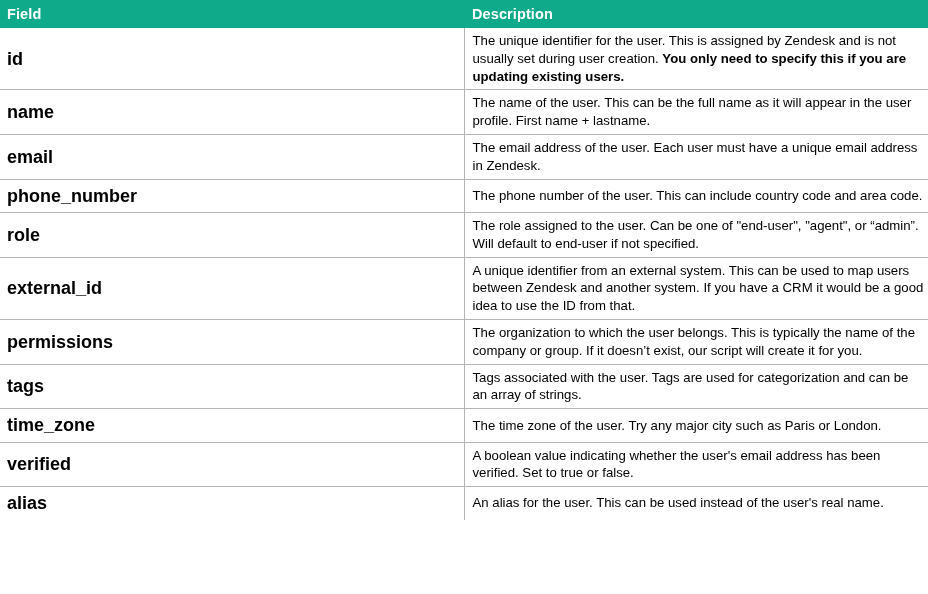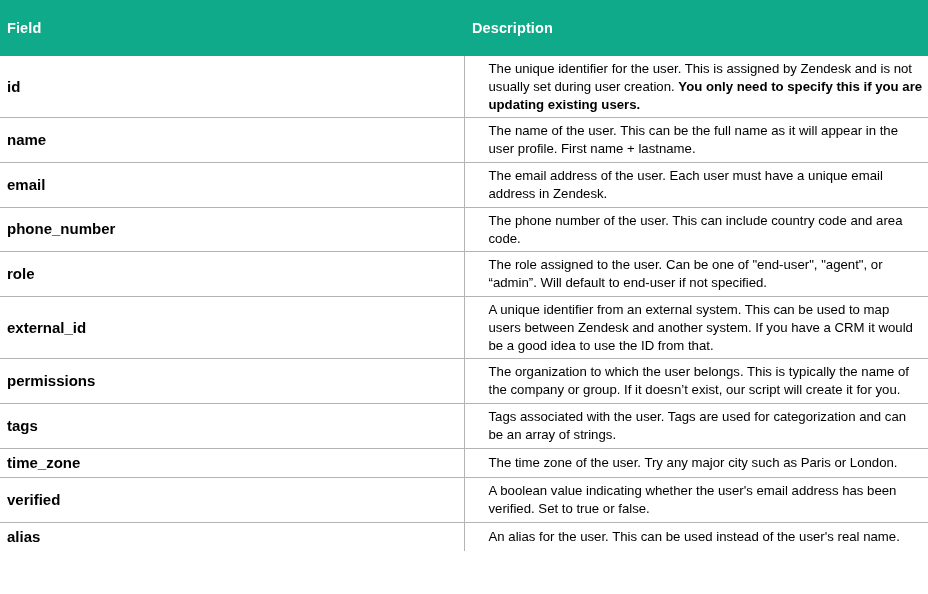--- a/index.html
+++ b/index.html
@@ -23,21 +23,21 @@
   }
 
   
   #fields-table thead th {
     background: #0faa8a;
     color: #ffffff;
     font-size: 14.5px;
     font-weight: bold;
     text-align: left;
     vertical-align: middle;
-    height: 56px;
+    height: 28px;
     padding: 0 0 0 7px;
     border: none;
     letter-spacing: 0.1px;
   }
   #fields-table thead th.th-desc {
     padding-left: 8px;
     margin-top: 6px;
   }
 
   
@@ -45,27 +45,27 @@
     border-bottom: 1px solid #b4b4b4;
     border-right: 1px solid #b4b4b4;
     vertical-align: middle;
     font-size: 13.2px;
     line-height: 1.35;
     padding: 4px 6px 4px 7px;
     background: #ffffff;
   }
   #fields-table tbody td.cell-field {
     font-weight: bold;
-    font-size: 15px;
+    font-size: 18px;
     white-space: nowrap;
     width: 161px;
   }
   #fields-table tbody td.cell-desc {
     border-right: none;
-    padding-left: 24px;
+    padding-left: 8px;
     padding-right: 4px;
   }
   #fields-table tbody tr:last-child td {
     border-bottom: none;
   }
 
   .desc-bold {
     font-weight: bold;
   }
 </style>

